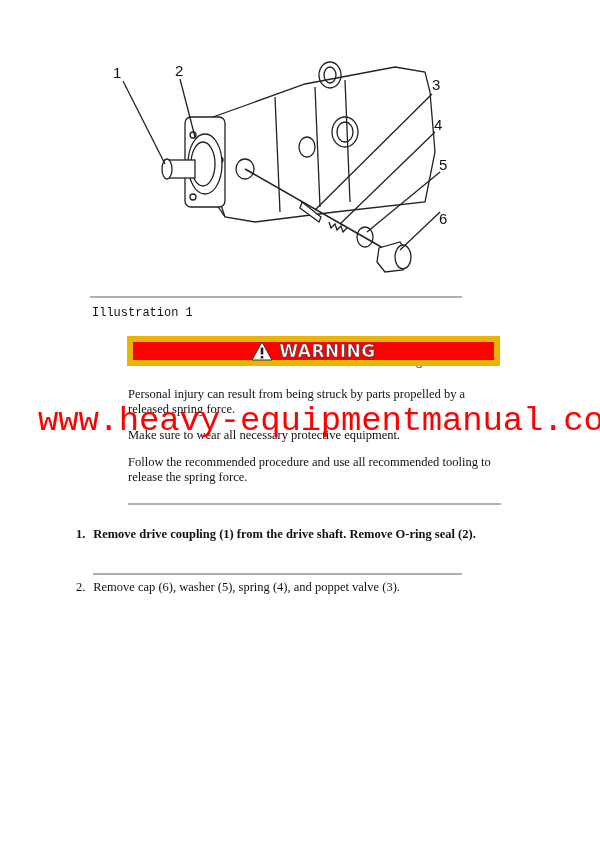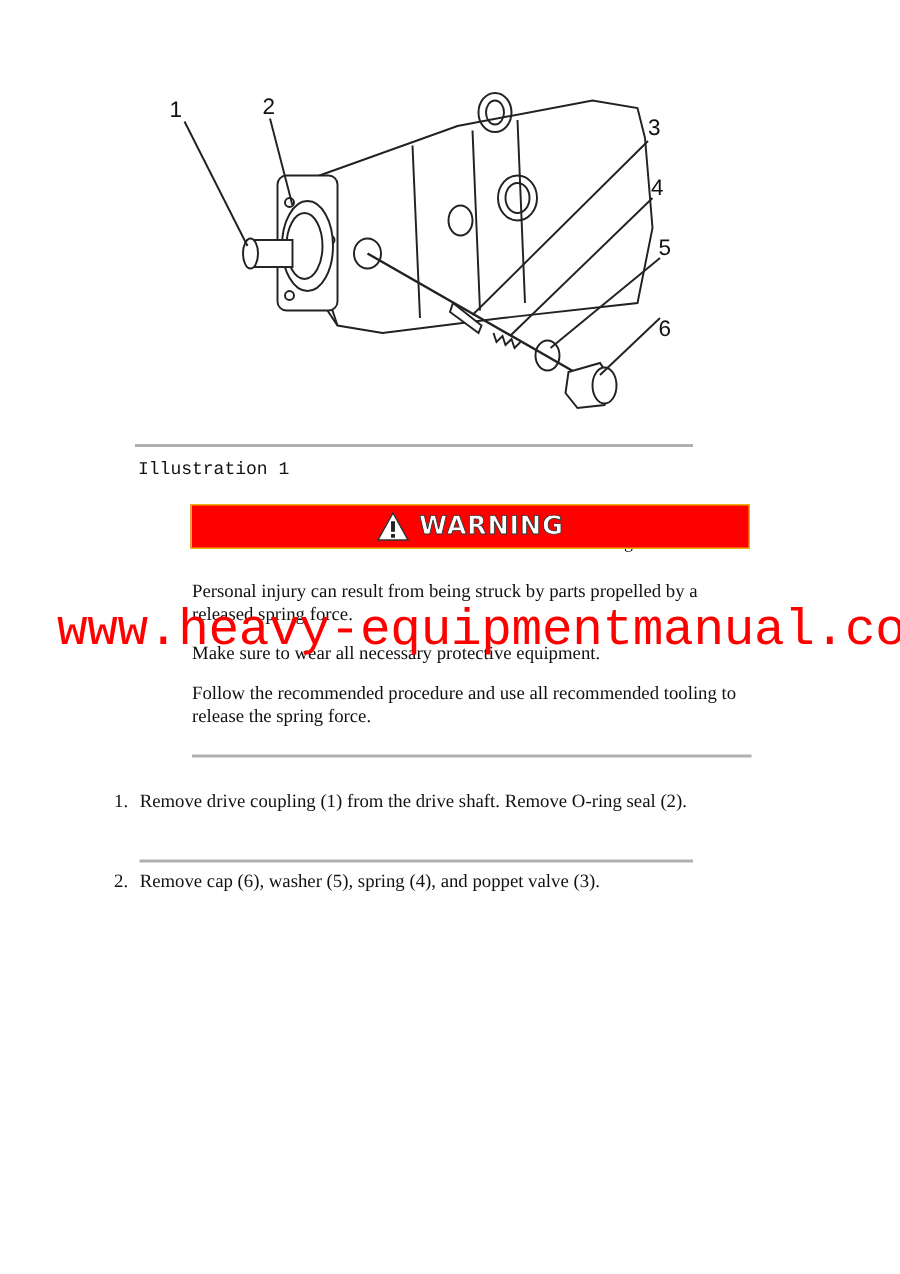--- a/index.html
+++ b/index.html
@@ -1,20 +1,20 @@
 <!DOCTYPE html>
 <html><head>
 <meta charset="utf-8">
 <style>
   html, body { margin:0; padding:0; background:#ffffff; }
   body { width:600px; height:849px; position:relative; overflow:hidden; font-family:"Liberation Serif", serif; color:#111; }
   .illus { position:absolute; left:95px; top:52px; width:380px; height:245px; }
   .rule { position:absolute; height:2px; background:#b0b0b0; }
   .caption { position:absolute; top:306px; font-size:12px; }
-  .warnbar { position:absolute; left:127px; top:336px; width:373px; height:30px; background:#ff0000; border:1px solid #eab308; box-sizing:border-box; display:flex; align-items:center; justify-content:center; }
+  .warnbar { position:absolute; left:127px; top:336px; width:373px; height:30px; background:#ff0000; border:6px solid #eab308; box-sizing:border-box; display:flex; align-items:center; justify-content:center; }
   .warnbar .label { font-family:"DejaVu Sans", sans-serif; font-weight:bold; color:#ffffff; font-size:17px; letter-spacing:0.5px; -webkit-text-stroke:0.6px #333; margin-left:6px; }
   .para { position:absolute; left:128px; width:380px; font-weight:normal; font-size:12.5px; line-height:15px; }
   .watermark { position:absolute; left:38px; top:402px; font-family:Liberation Mono, monospace; color:#ff0000; font-size:34px; white-space:nowrap; letter-spacing:-0.2px; }
   .step { position:absolute; left:76px; font-size:12.5px; }
   .step .num { display:inline-block; width:14px; }
 </style>
 </head>
 <body>
 
 <svg class="illus" viewBox="0 0 380 245" xmlns="http://www.w3.org/2000/svg" font-family="Liberation Sans, sans-serif" font-size="15">
@@ -87,21 +87,21 @@
 </div>
 
 <div class="para" style="top:387px;">Personal injury can result from being struck by parts propelled by a released spring force.</div>
 <div class="para" style="top:428px;">Make sure to wear all necessary protective equipment.</div>
 <div class="para" style="top:455px;">Follow the recommended procedure and use all recommended tooling to release the spring force.</div>
 
 <div class="watermark">www.heavy-equipmentmanual.com</div>
 
 <div class="rule" style="left:128px; top:503px; width:373px;"></div>
 
-<div class="step" style="top:527px;">
+<div class="step" style="top:527px;font-weight:bold;">
   <span class="num">1.</span>
   <span>Remove drive coupling (1) from the drive shaft. Remove O-ring seal (2).</span>
 </div>
 <div class="step" style="top:580px;">
   <span class="num">2.</span>
   <span>Remove cap (6), washer (5), spring (4), and poppet valve (3).</span>
 </div>
 
 <div class="rule" style="left:93px; top:573px; width:369px;"></div>
 

